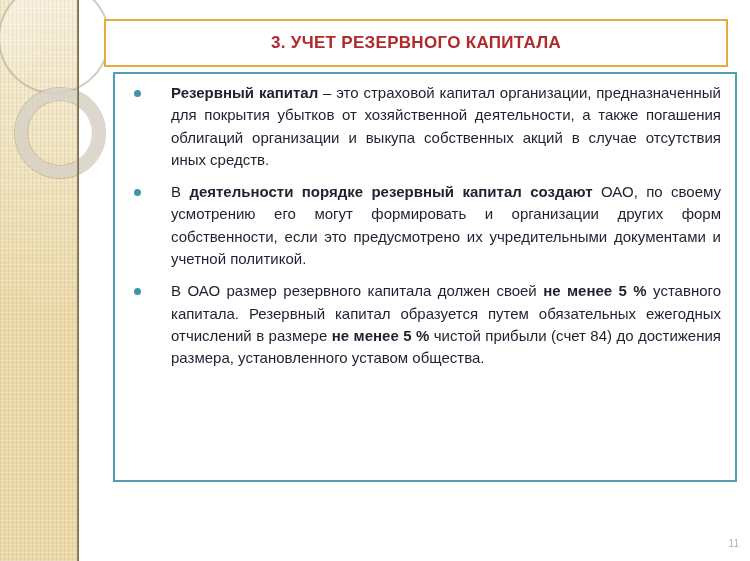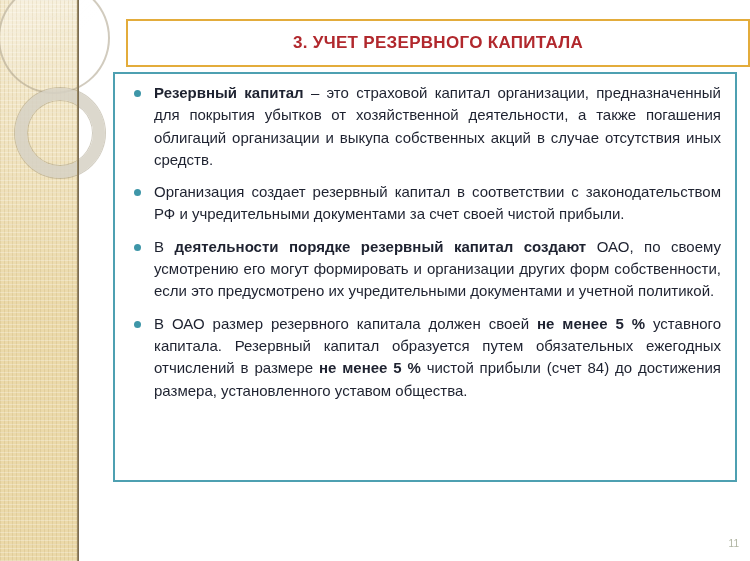--- a/index.html
+++ b/index.html
@@ -37,21 +37,21 @@
   }
   .sidebar-edge {
     position: absolute; left: 77px; top: 0; width: 2px; height: 561px;
     background: linear-gradient(to right, #A5936C, #6E6049);
     box-shadow: -3px 0 3px -1px rgba(140,120,80,0.35);
     z-index: 2;
   }
 
   
   .title-box {
-    position: absolute; left: 126px; top: 19px; width: 624px; height: 48px;
+    position: absolute; left: 104px; top: 19px; width: 624px; height: 48px;
     background: #ffffff;
     border: 2px solid var(--title-border, #E3AC3B);
     display: flex; align-items: center; justify-content: center;
     z-index: 3;
   }
   .title-text {
     color: var(--title-text, #B1282D);
     font-size: 17px; font-weight: 700; letter-spacing: 0.3px;
     text-align: center; white-space: nowrap;
   }
@@ -59,21 +59,21 @@
   
   .content-box {
     position: absolute; left: 113px; top: 72px; width: 624px; height: 410px;
     background: #ffffff;
     border: 2px solid var(--content-border, #4EA0B1);
     padding: 8px 14px 0 0;
     z-index: 3;
   }
   .bullet-list { list-style: none; }
   .bullet-list li {
-    display: flex; align-items: flex-start; gap: 13px;
+    display: flex; align-items: flex-start; gap: 30px;
     margin-bottom: 10px;
   }
   .bullet-dot {
     flex: 0 0 auto; width: 7px; height: 7px; border-radius: 50%;
     background: var(--bullet, #3E96A8); margin: 8px 0 0 19px;
   }
   .bullet-text {
     flex: 1 1 auto;
     color: var(--text, #1E2230);
     font-size: 15px; line-height: 22.3px;
@@ -103,24 +103,20 @@
   </div>
 
   <div class="content-box">
     <ul class="bullet-list">
         <li>
           <span class="bullet-dot"></span>
           <p class="bullet-text"><b>Резервный капитал</b><span> – это страховой капитал организации, предназначенный для покрытия убытков от хозяйственной деятельности, а также погашения облигаций организации и выкупа собственных акций в случае отсутствия иных средств.</span></p>
         </li>
         <li>
           <span class="bullet-dot"></span>
-          <p class="bullet-text"><span>Организация создает резервный капитал в соответствии с законодательством РФ и учредительными документами за счет своей чистой прибыли.</span></p>
-        </li>
-        <li>
-          <span class="bullet-dot"></span>
           <p class="bullet-text"><span>В </span><b>деятельности порядке резервный капитал создают</b><span> ОАО, по своему усмотрению его могут формировать и организации других форм собственности, если это предусмотрено их учредительными документами и учетной политикой.</span></p>
         </li>
         <li>
           <span class="bullet-dot"></span>
           <p class="bullet-text"><span>В ОАО размер резервного капитала должен своей </span><b>не менее 5 %</b><span> уставного капитала. Резервный капитал образуется путем обязательных ежегодных отчислений в размере </span><b>не менее 5 %</b><span> чистой прибыли (счет 84) до достижения размера, установленного уставом общества.</span></p>
         </li>
       </ul>
   </div>
 
   <div class="page-number">11</div>

